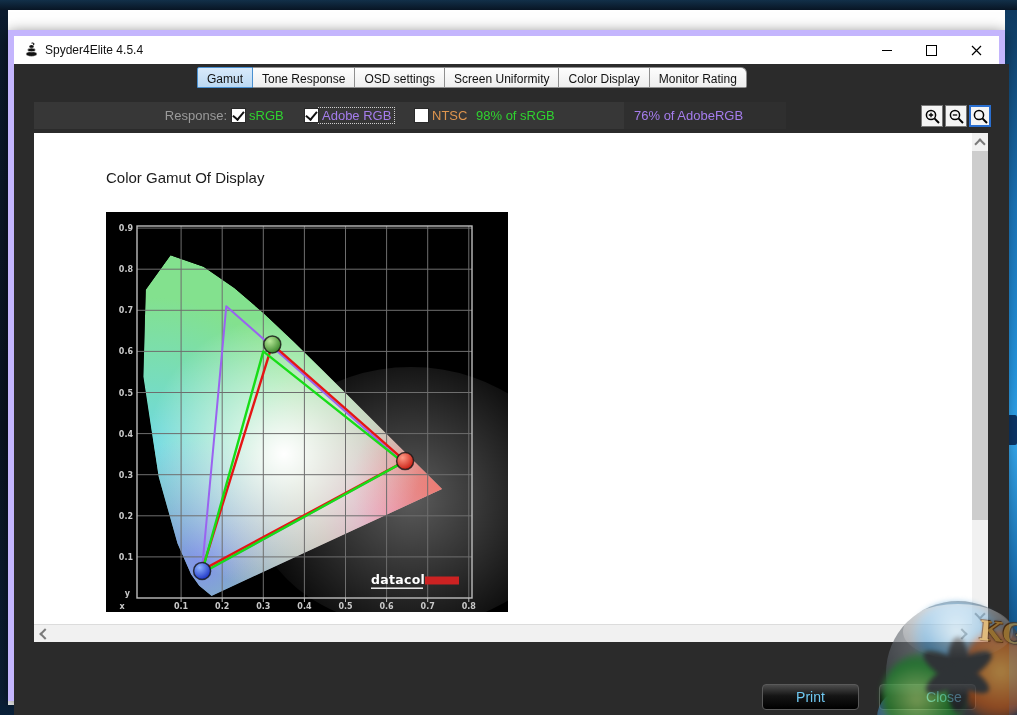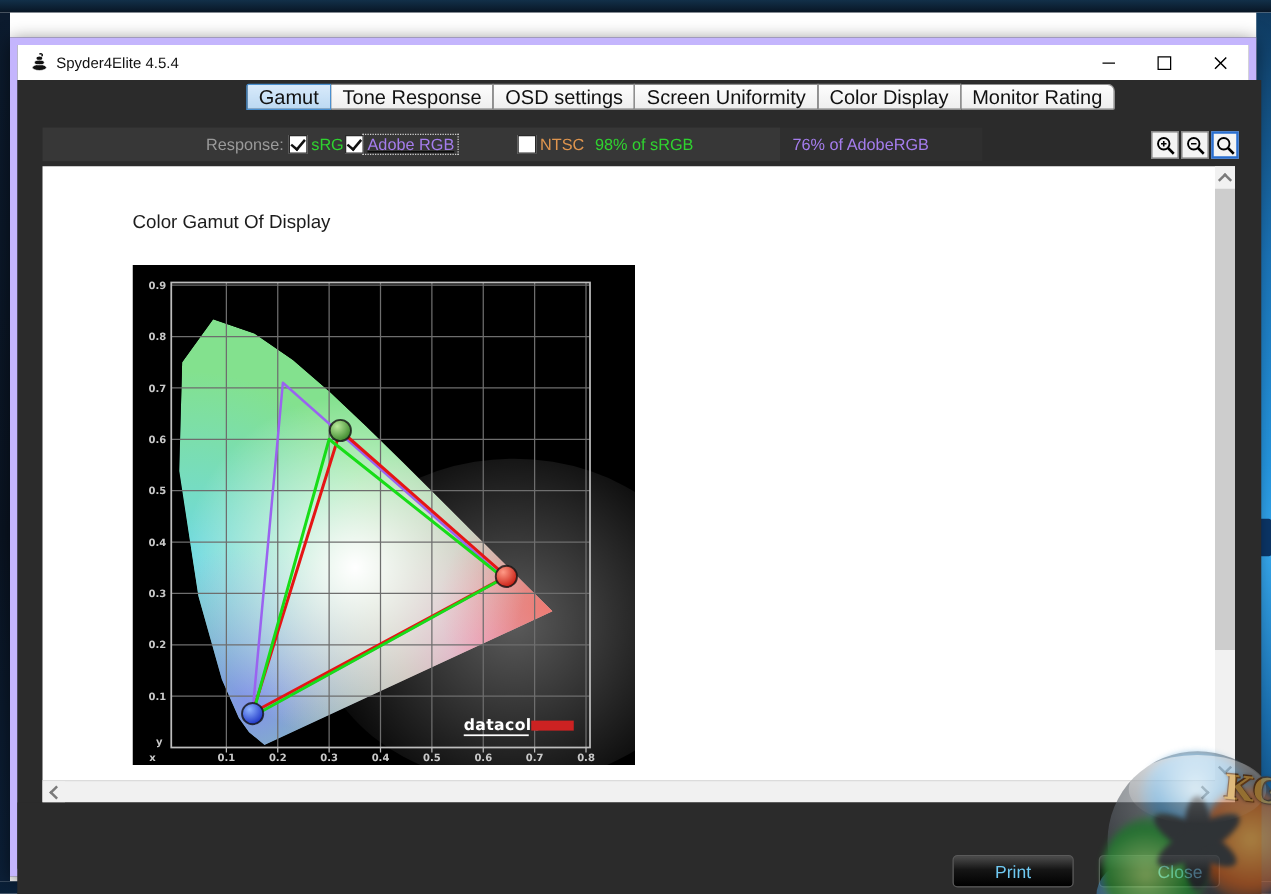--- a/index.html
+++ b/index.html
@@ -18,21 +18,21 @@
   .title-text{font-size:12px;color:#111;margin-left:6px;}
   .app-icon{margin-left:10px;display:flex;}
   .win-controls{margin-left:auto;display:flex;height:100%;}
   .wc{width:45px;height:100%;display:flex;align-items:center;justify-content:center;}
   .g-min{width:10px;height:1px;background:#000;}
   .g-max{width:9px;height:9px;border:1px solid #000;}
   .win-body{left:0;top:28px;width:995px;height:665px;background:#2b2b2b;}
   
   .tabstrip{left:183px;top:3px;height:21px;display:flex;}
   .tab{background:linear-gradient(180deg,#fdfdfd,#eeeeee);border:1px solid #8f8f8f;border-left-width:0;
-    padding:6px 9px 3px;font-size:16px;color:#111;display:flex;align-items:center;white-space:nowrap;}
+    padding:6px 9px 3px;font-size:12px;color:#111;display:flex;align-items:center;white-space:nowrap;}
   .tab:first-child{border-left-width:1px;border-radius:2px 0 0 0;}
   .tab:last-child{border-radius:0 6px 2px 0;}
   .tab.sel{background:linear-gradient(180deg,#d8eafb,#bcd9f2);border-color:#4a90d0;}
   
   .refbar{left:20px;top:38px;width:752px;height:27px;background:#373737;}
   .refseg{left:590px;top:0;width:162px;height:27px;background:rgba(0,0,0,.14);}
   .refbar .abs{top:0;height:27px;display:flex;align-items:center;font-size:13px;}
   .ref-label{left:0;width:193px;justify-content:flex-end;color:#9a9a9a;}
   .cb{width:15px;height:15px;background:#fff;border:1px solid #2a2a2a;position:relative;box-sizing:border-box;}
   .cb.checked:after{content:"";position:absolute;left:3px;top:0px;width:5px;height:9px;
@@ -136,21 +136,21 @@
       <div class="tab">Monitor Rating</div>
     </div>
 
     <div class="abs refbar">
       <div class="abs refseg" style="display:block;"></div>
       <div class="abs ref-label">Response:</div>
       <div class="abs ref-opt" style="left:197px;align-items:center;">
         <span class="cb checked"></span>
         <span class="opt-lbl" style="color: rgb(47, 211, 47);">sRGB</span>
       </div>
-      <div class="abs ref-opt focused" style="left:242px;text-decoration:underline;">
+      <div class="abs ref-opt focused" style="left:270px;">
         <span class="cb checked"></span>
         <span class="opt-lbl" style="color: rgb(165, 125, 237);">Adobe RGB</span>
       </div>
       <div class="abs ref-opt" style="left:380px;">
         <span class="cb"></span>
         <span class="opt-lbl" style="color: rgb(223, 149, 78);">NTSC</span>
       </div>
       <div class="abs" style="left: 442px; color: rgb(47, 211, 47);">98% of sRGB</div>
       <div class="abs" style="left: 600px; color: rgb(165, 125, 237);">76% of AdobeRGB</div>
     </div>

